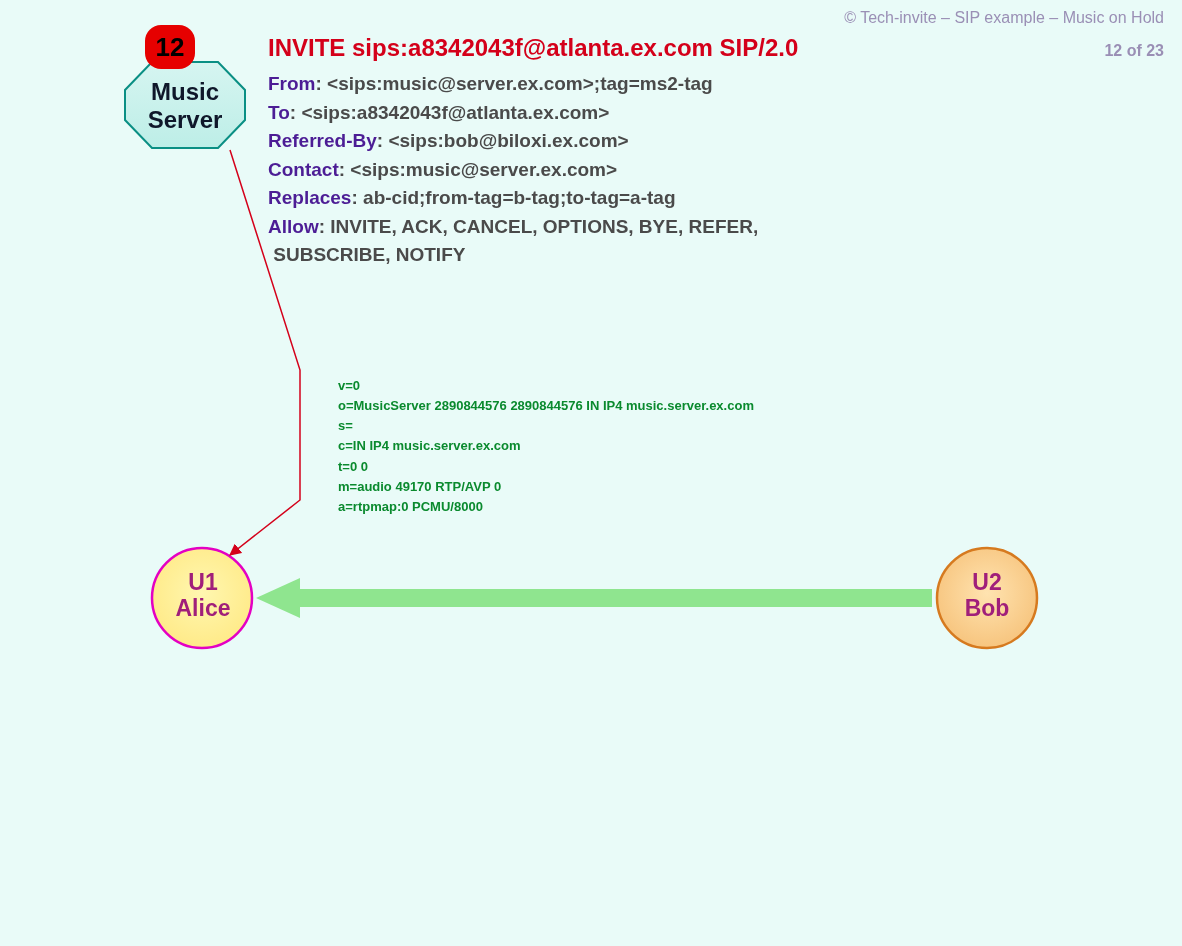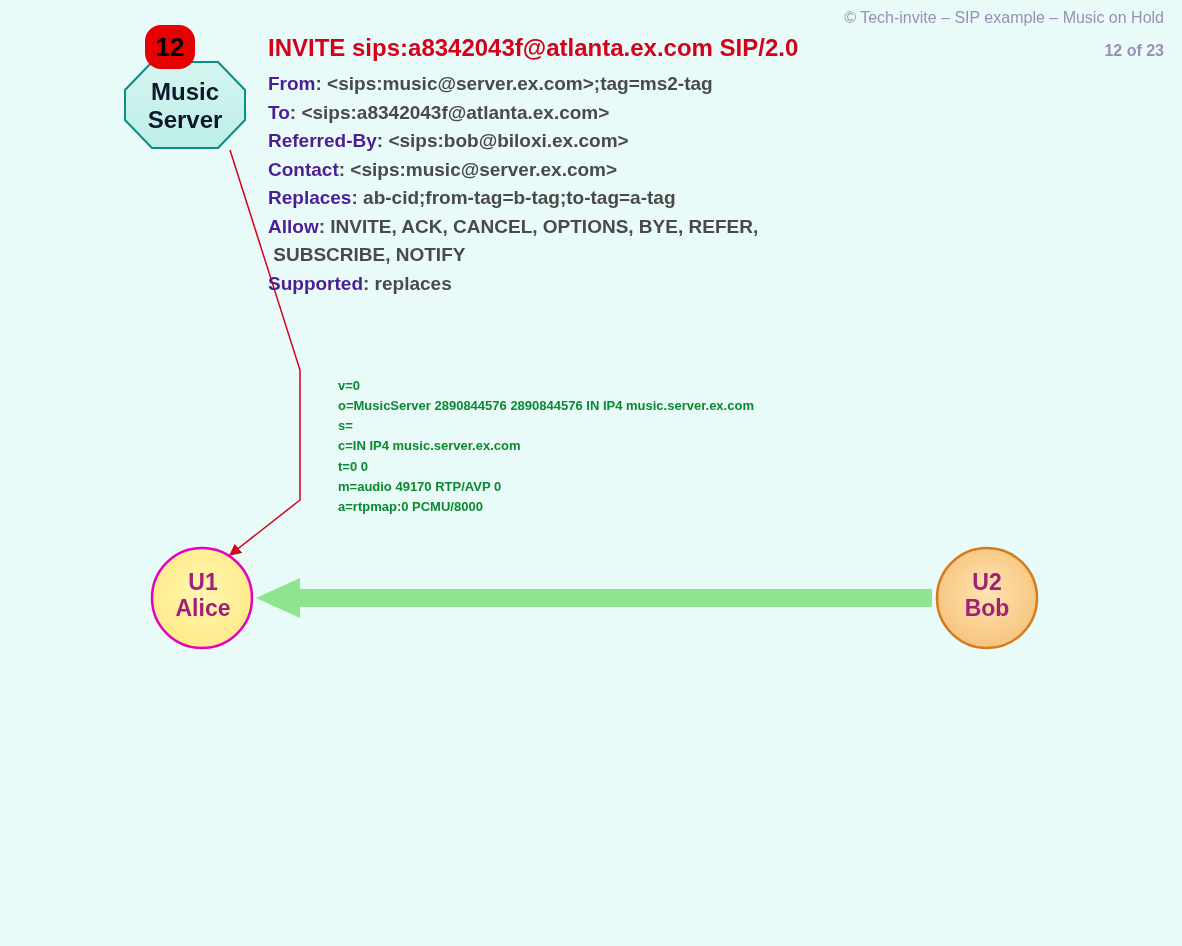--- a/index.html
+++ b/index.html
@@ -169,21 +169,20 @@
       <span>INVITE</span>
       <span class="uri">sips:a8342043f@atlanta.ex.com SIP/2.0</span>
     </div>
     <div><span class="hdr">From</span>: <span>&lt;sips:music@server.ex.com&gt;;tag=ms2-tag</span></div>
     <div><span class="hdr">To</span>: <span>&lt;sips:a8342043f@atlanta.ex.com&gt;</span></div>
     <div><span class="hdr">Referred-By</span>: <span>&lt;sips:bob@biloxi.ex.com&gt;</span></div>
     <div><span class="hdr">Contact</span>: <span>&lt;sips:music@server.ex.com&gt;</span></div>
     <div><span class="hdr">Replaces</span>: <span>ab-cid;from-tag=b-tag;to-tag=a-tag</span></div>
     <div><span class="hdr">Allow</span>: <span>INVITE, ACK, CANCEL, OPTIONS, BYE, REFER,</span></div>
     <div>&nbsp;<span>SUBSCRIBE, NOTIFY</span></div>
-    <div><span class="hdr">Supported</span>: <span>replaces</span></div>
   </div>
 
   <div class="sdp">
     <div>v=0</div>
     <div>o=MusicServer  2890844576  2890844576  IN  IP4  music.server.ex.com</div>
     <div>s=</div>
     <div>c=IN IP4 music.server.ex.com</div>
     <div>t=0 0</div>
     <div>m=audio 49170 RTP/AVP 0</div>
     <div>a=rtpmap:0 PCMU/8000</div>

